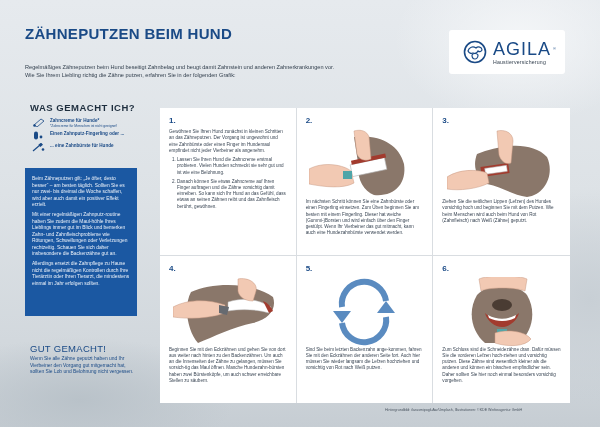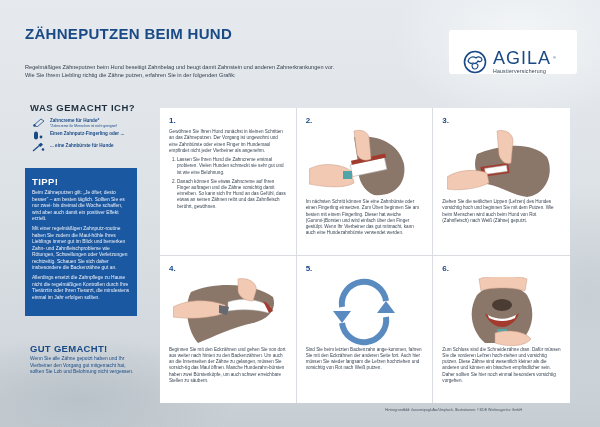--- a/index.html
+++ b/index.html
@@ -16,23 +16,23 @@
   }
   .title {
     position: absolute; left: 25px; top: 25px;
     font-size: 15px; font-weight: bold; color: #1a4a86; letter-spacing: 0.3px;
   }
   .intro {
     position: absolute; left: 25px; top: 64px; width: 420px;
     font-size: 5.6px; line-height: 7.6px; color: #34414f;
   }
   .logo-box {
-    position: absolute; left: 449px; top: 30px; width: 128px; height: 44px;
+    position: absolute; left: 449px; top: 30px; width: 116px; height: 44px;
     background: #ffffff; border-radius: 3px;
-    display: flex; align-items: flex-end; padding-left: 14px;
+    display: flex; align-items: center; padding-left: 14px;
   }
   .logo-icon { width: 24px; height: 24px; margin-right: 6px; }
   .logo-text { display: flex; flex-direction: column; }
   .logo-name { font-size: 18px; color: #1a4a86; letter-spacing: 1px; line-height: 18px; font-weight: normal; position: relative; }
   .logo-name sup { font-size: 4px; position: absolute; top: 0; right: -6px; }
   .logo-sub { font-size: 5.2px; color: #34414f; letter-spacing: 0.2px; margin-top: 1px; }
 
   .needs-title {
     position: absolute; left: 30px; top: 102px;
     font-size: 9.5px; font-weight: bold; color: #1e2e3e; letter-spacing: 0.5px;
@@ -45,21 +45,21 @@
 
   .tip-box {
     position: absolute; left: 25px; top: 168px; width: 112px; height: 148px;
     background: #1b58a2; color: #ffffff; padding: 8px 7px 0 7px;
   }
   .tip-title { font-size: 9.5px; font-weight: bold; margin-bottom: 3px; letter-spacing: 0.4px; }
   .tip-p { font-size: 4.9px; line-height: 6.5px; margin-bottom: 3.5px; color: #eef3fa; }
 
   .done-title {
     position: absolute; left: 30px; top: 343px;
-    font-size: 9.5px; font-weight: bold; color: #1a4a86; letter-spacing: 0.3px;
+    font-size: 9.5px; font-weight: normal; color: #1a4a86; letter-spacing: 0.3px;
   }
   .done-text {
     position: absolute; left: 30px; top: 356px; width: 110px;
     font-size: 4.9px; line-height: 6.5px; color: #1a4a86;
   }
 
   .panel {
     position: absolute; left: 160px; top: 108px; width: 410px; height: 295px;
     background: #ffffff;
     display: grid; grid-template-columns: 1fr 1fr 1fr; grid-template-rows: 1fr 1fr;
@@ -122,21 +122,20 @@
     <svg class="ico" viewBox="0 0 14 9">
       <line x1="1" y1="8" x2="8" y2="2" stroke="#1a4a86" stroke-width="1.2"></line>
       <rect x="7" y="0.5" width="3.5" height="3" fill="#1a4a86" transform="rotate(-40 8.5 2)"></rect>
       <circle cx="11" cy="6.5" r="1.3" fill="#1a4a86"></circle>
     </svg>
     <span class="txt">... eine Zahnbürste für Hunde</span>
   </div>
 </div>
 
 <div class="tip-box">
-  <div class="tip-title">TIPP!</div>
   <p class="tip-p">Beim Zähneputzen gilt: „Je öfter, desto besser“ – am besten täglich. Sollten Sie es nur zwei- bis dreimal die Woche schaffen, wird aber auch damit ein positiver Effekt erzielt.</p>
   <p class="tip-p">Mit einer regelmäßigen Zahnputz-routine haben Sie zudem die Maul-höhle Ihres Lieblings immer gut im Blick und bemerken Zahn- und Zahnfleischprobleme wie Rötungen, Schwellungen oder Verletzungen rechtzeitig. Schauen Sie sich daher insbesondere die Backenzähne gut an.</p>
   <p class="tip-p">Allerdings ersetzt die Zahnpflege zu Hause nicht die regelmäßigen Kontrollen durch Ihre Tierärztin oder Ihren Tierarzt, die mindestens einmal im Jahr erfolgen sollten.</p>
 </div>
 
 <h2 class="done-title">GUT GEMACHT!</h2>
 <p class="done-text">Wenn Sie alle Zähne geputzt haben und Ihr Vierbeiner den Vorgang gut mitgemacht hat, sollten Sie Lob und Belohnung nicht vergessen.</p>
 
 <div class="panel">
 

